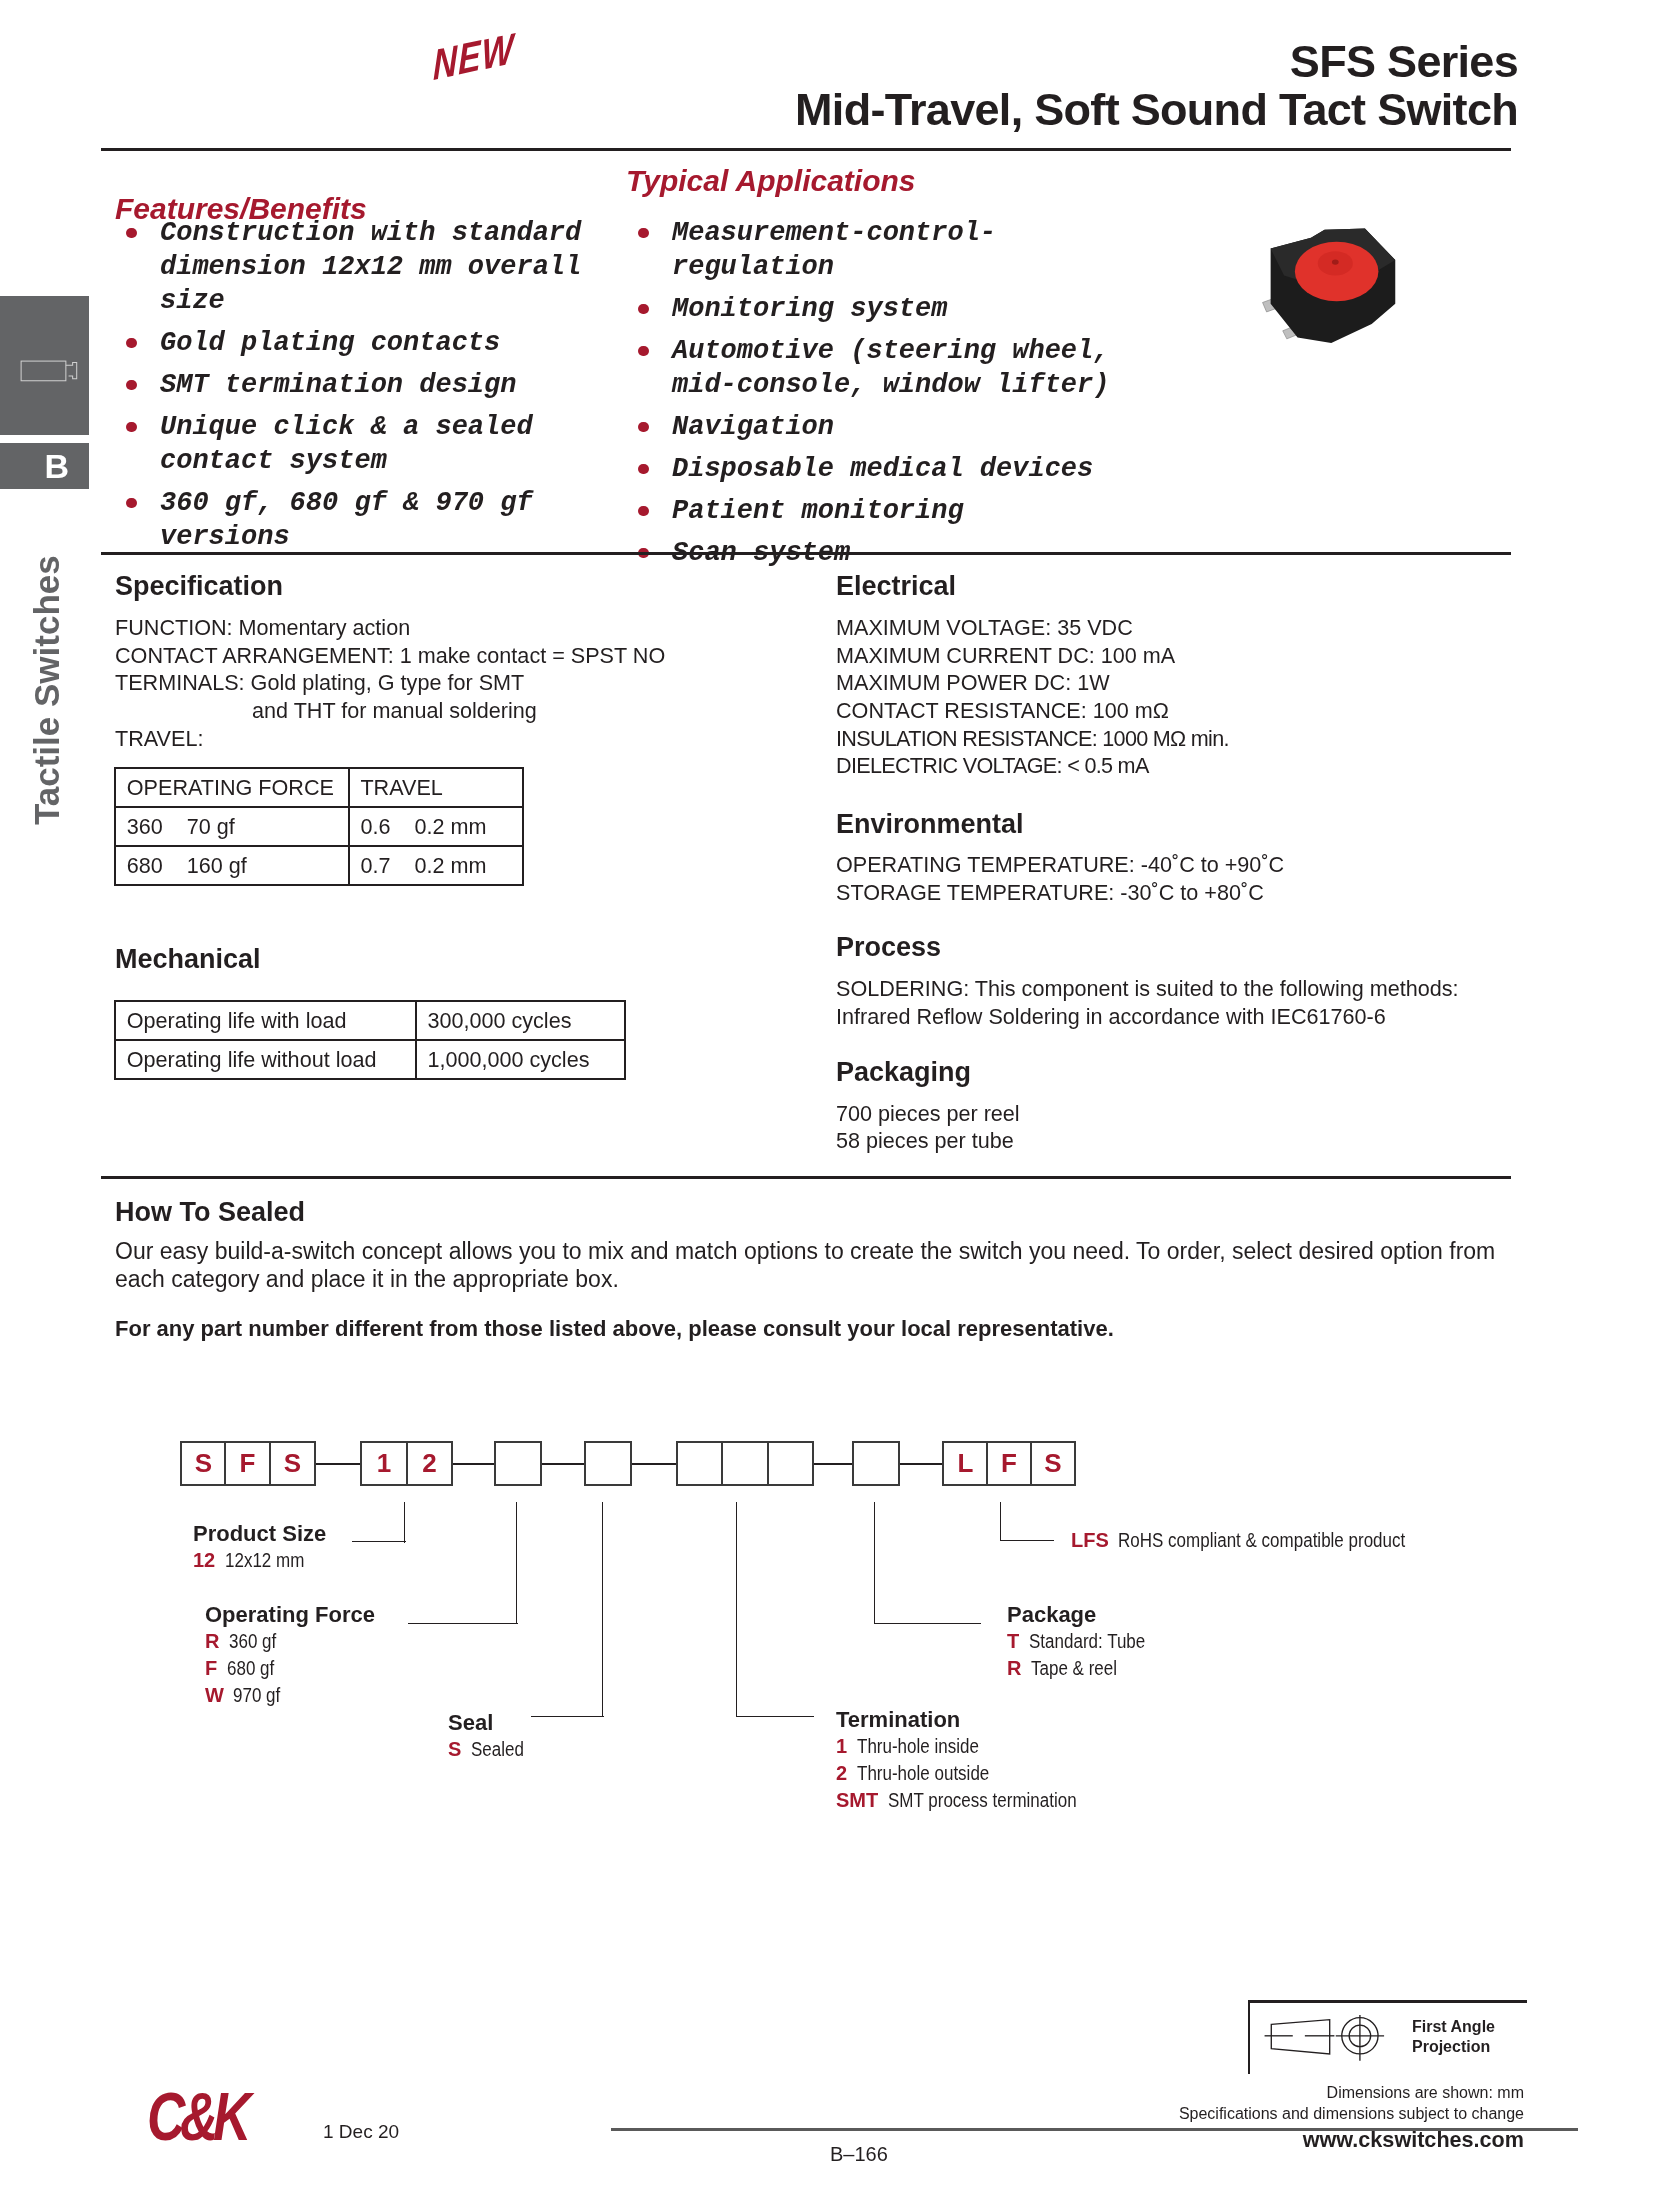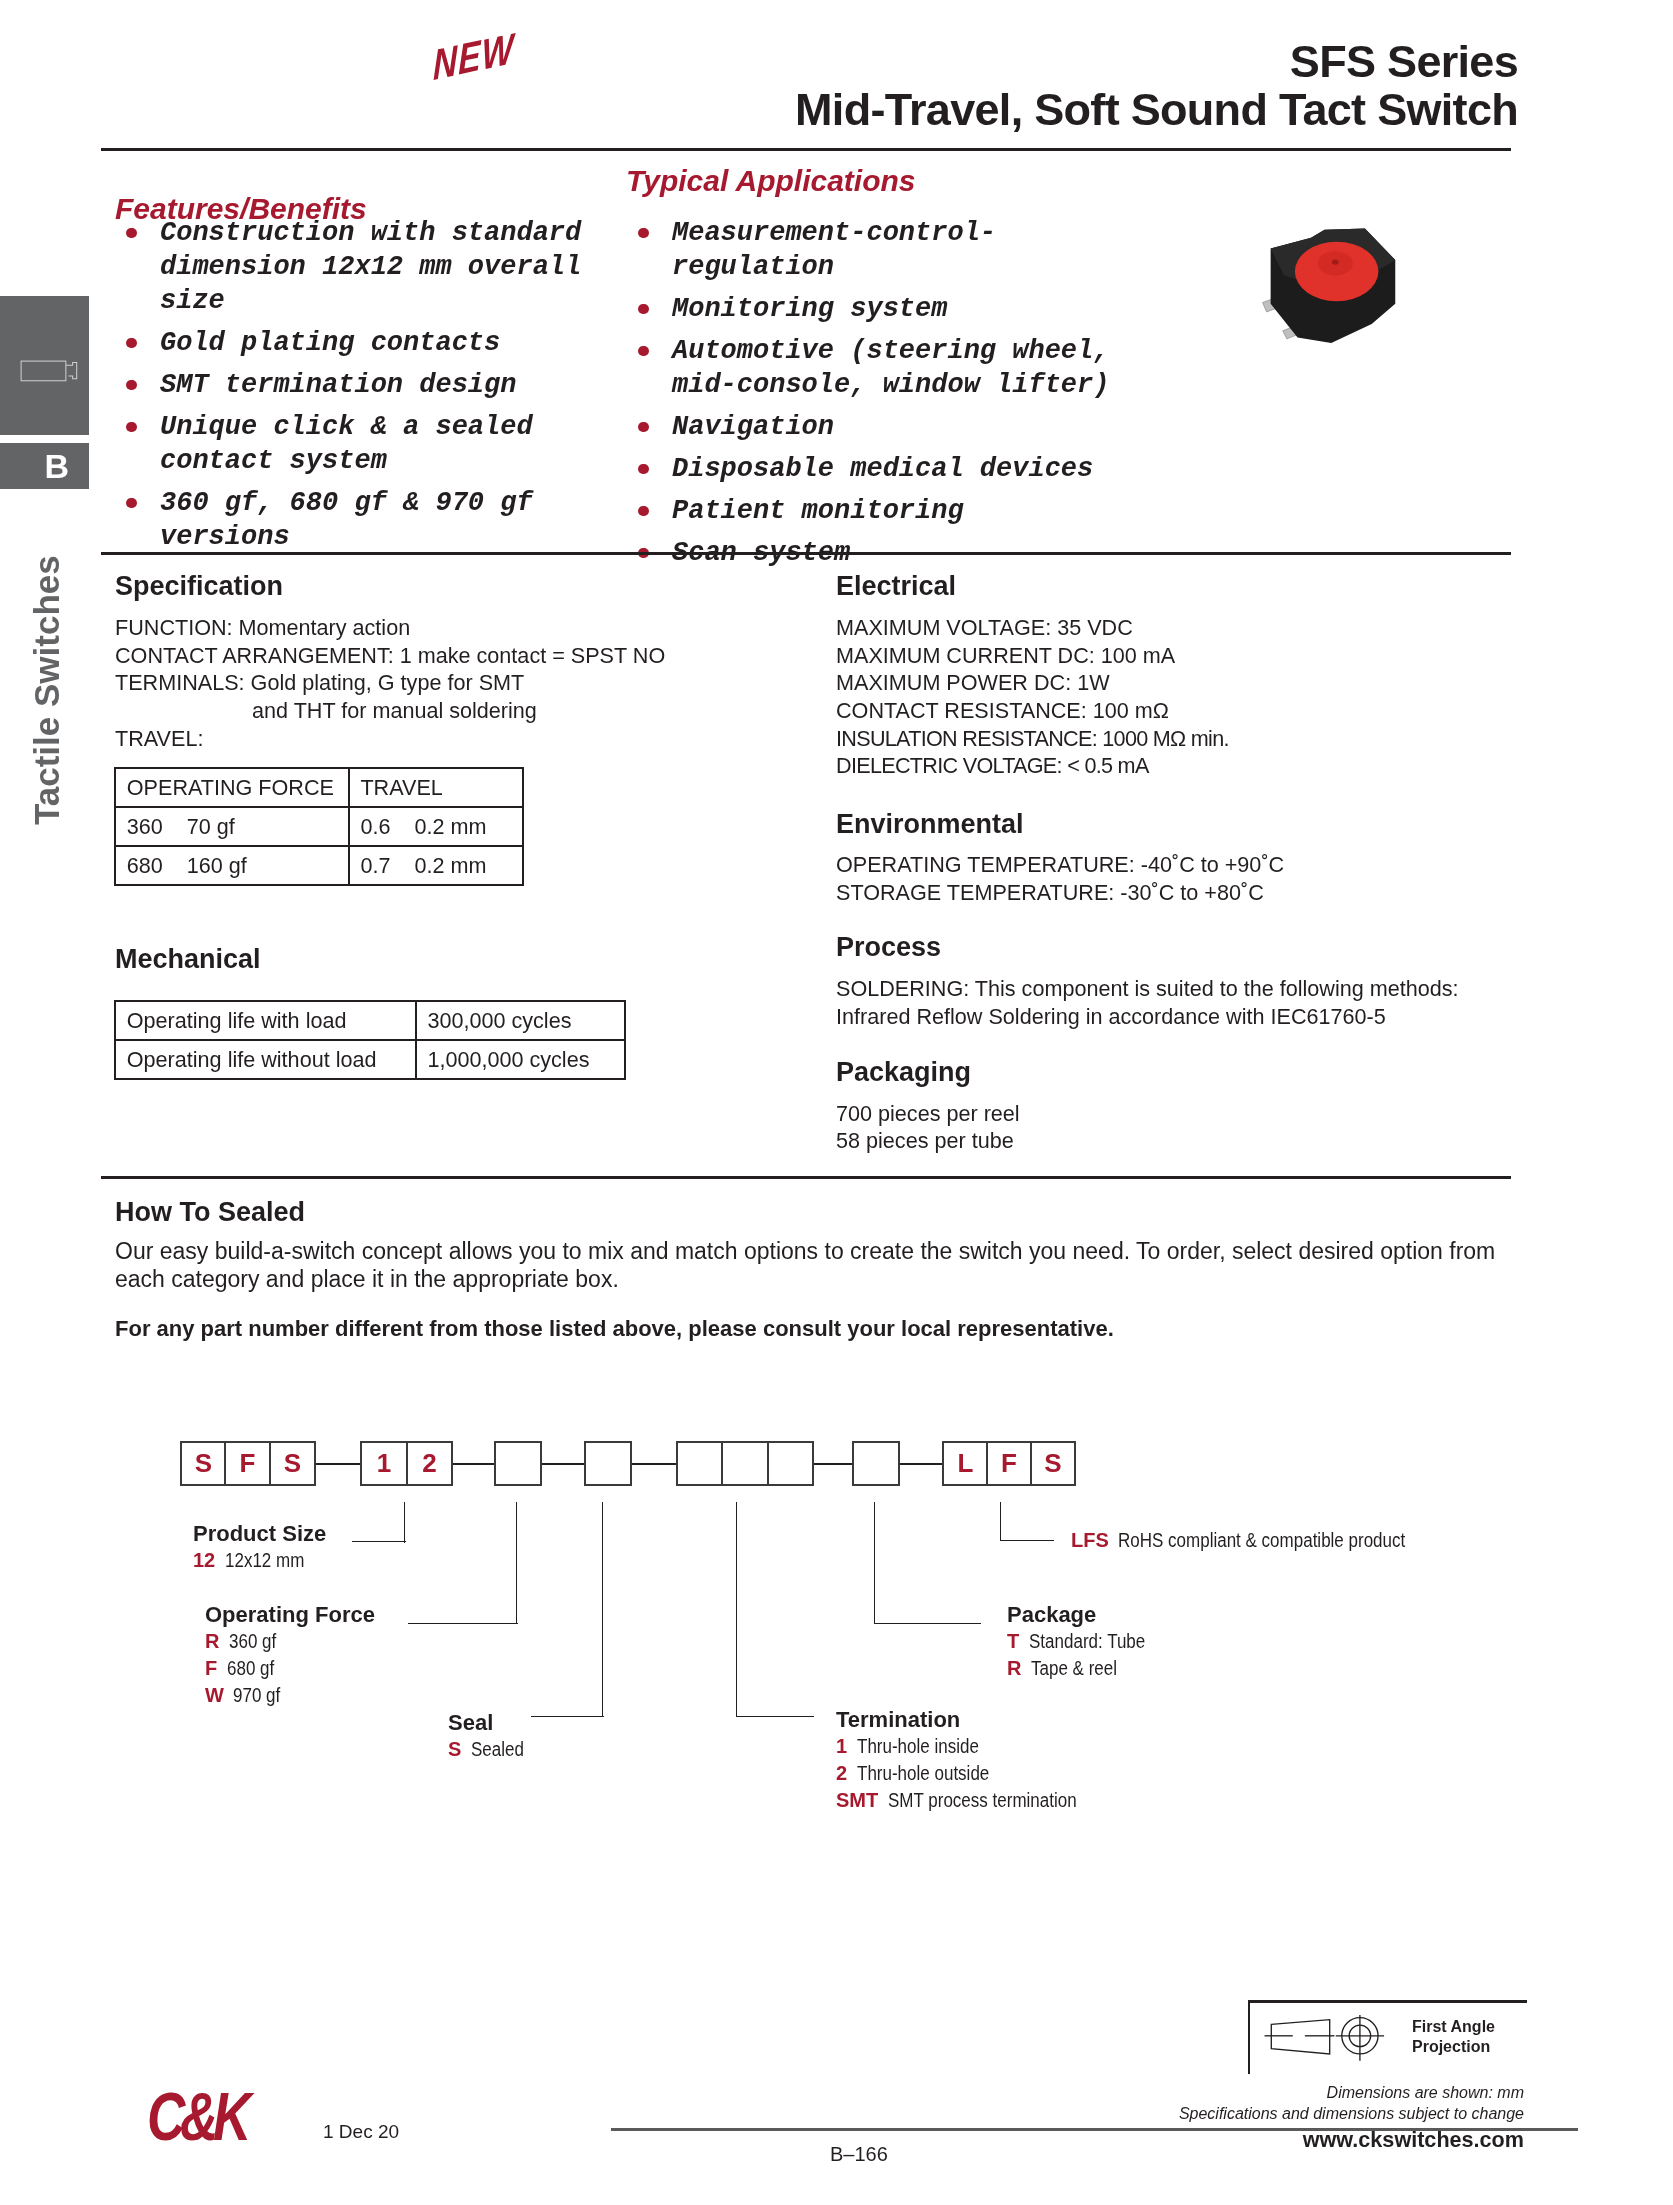--- a/index.html
+++ b/index.html
@@ -24,21 +24,21 @@
             font-weight:bold; font-size:34px; text-align:right; padding-right:20px; box-sizing:border-box; line-height:46px; }
   .side-label { position:absolute; left:27px; top:825px; transform:rotate(-90deg); transform-origin:left top;
                 font-size:35px; font-weight:bold; color:#636466; white-space:nowrap; }
   .obox { position:absolute; top:1441px; height:45px; border:2px solid #3a3a3a; box-sizing:border-box; background:#fff;
           font-weight:bold; font-size:26px; color:#a6192e; text-align:center; line-height:41px; }
   .oline { position:absolute; background:#231f20; }
   .opt-title { font-size:22px; font-weight:bold; }
   .opt-line { font-size:20px; line-height:27px; }
   .opt-line .code { font-weight:bold; color:#a6192e; margin-right:9.5px; }
   .opt-line .desc { transform:scaleX(0.85); display:inline-block; transform-origin:left; }
-  .foot-small { font-size:16px; font-style:italic; text-align:right; right:149px; }
+  .foot-small { font-size:16px; text-align:right; right:149px; }
 </style>
 </head>
 <body>
 
 <div class="abs new-badge">NEW</div>
 <div class="abs hdr-title" style="top:39px;">SFS Series</div>
 <div class="abs hdr-title" style="top:87px;">Mid-Travel, Soft Sound Tact Switch</div>
 <div class="rule" style="left:101px; top:148px; width:1410px; height:3.4px;"></div>
 
 <div class="side-tab">
@@ -127,21 +127,21 @@
 <div class="abs body-txt" style="left:836px; top:697px;">CONTACT RESISTANCE: 100 mΩ</div>
 <div class="abs body-txt" style="left:836px; top:725px; letter-spacing:-0.7px;">INSULATION RESISTANCE: 1000 MΩ min.</div>
 <div class="abs body-txt" style="left:836px; top:752px; letter-spacing:-0.7px;">DIELECTRIC VOLTAGE: &lt; 0.5 mA</div>
 
 <div class="abs h2" style="left:836px; top:809px;">Environmental</div>
 <div class="abs body-txt" style="left:836px; top:851px;">OPERATING TEMPERATURE: -40˚C to +90˚C</div>
 <div class="abs body-txt" style="left:836px; top:879px;">STORAGE TEMPERATURE: -30˚C to +80˚C</div>
 
 <div class="abs h2" style="left:836px; top:932px;">Process</div>
 <div class="abs body-txt" style="left:836px; top:975px;">SOLDERING: This component is suited to the following methods:</div>
-<div class="abs body-txt" style="left:836px; top:1003px;">Infrared Reflow Soldering in accordance with IEC61760-5</div>
+<div class="abs body-txt" style="left:836px; top:1003px;">Infrared Reflow Soldering in accordance with IEC61760-6</div>
 
 <div class="abs h2" style="left:836px; top:1057px;">Packaging</div>
 <div class="abs body-txt" style="left:836px; top:1100px;">700 pieces per reel</div>
 <div class="abs body-txt" style="left:836px; top:1127px;">58 pieces per tube</div>
 
 <div class="rule" style="left:101px; top:1176px; width:1410px; height:2.7px;"></div>
 
 <div class="abs h2" style="left:115px; top:1197px;">How To Sealed</div>
 <div class="abs body-txt" style="left:115px; top:1237px; width:1393px; white-space:normal; font-size:23px; line-height:28px;">Our easy build-a-switch concept allows you to mix and match options to create the switch you need. To order, select desired option from each category and place it in the appropriate box.</div>
 <div class="abs" style="left:115px; top:1316px; font-size:22px; font-weight:bold;">For any part number different from those listed above, please consult your local representative.</div>

